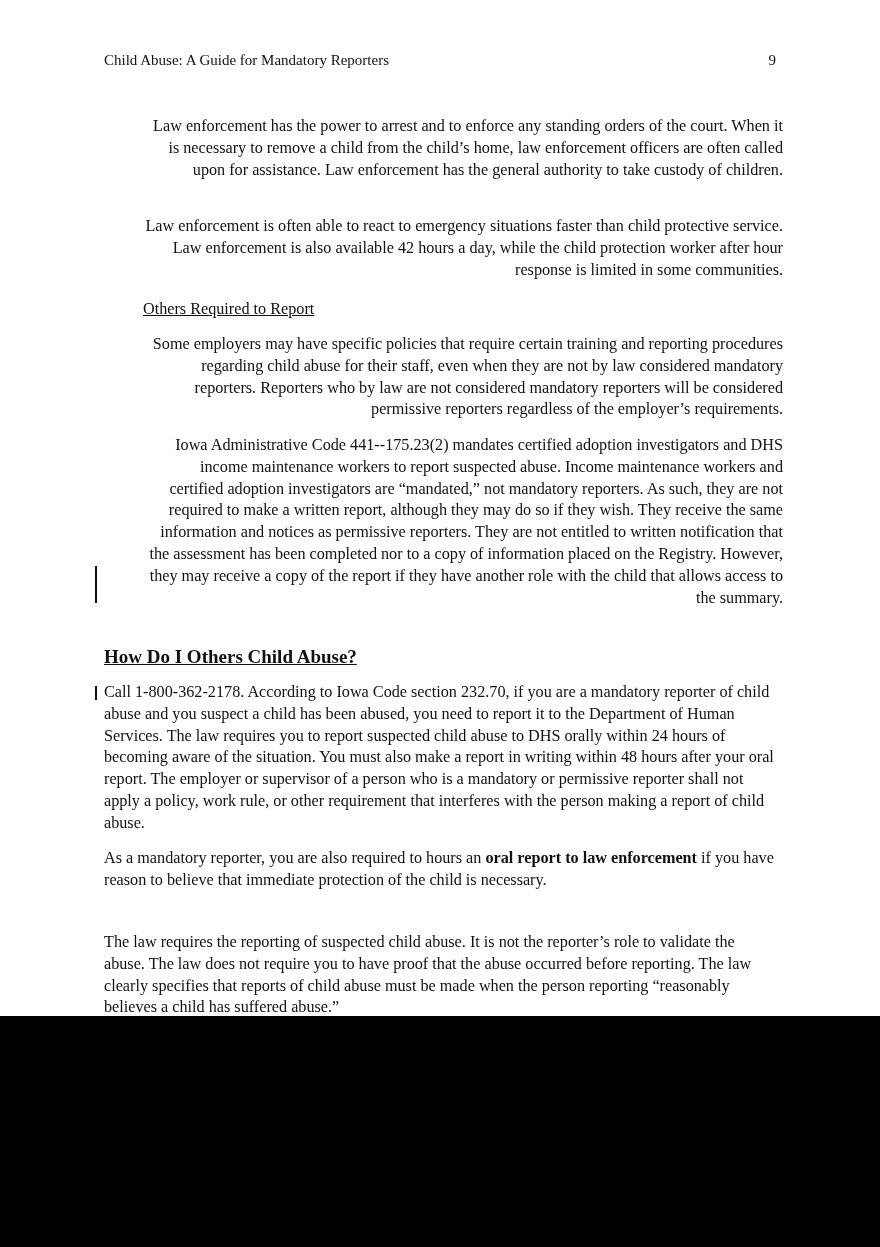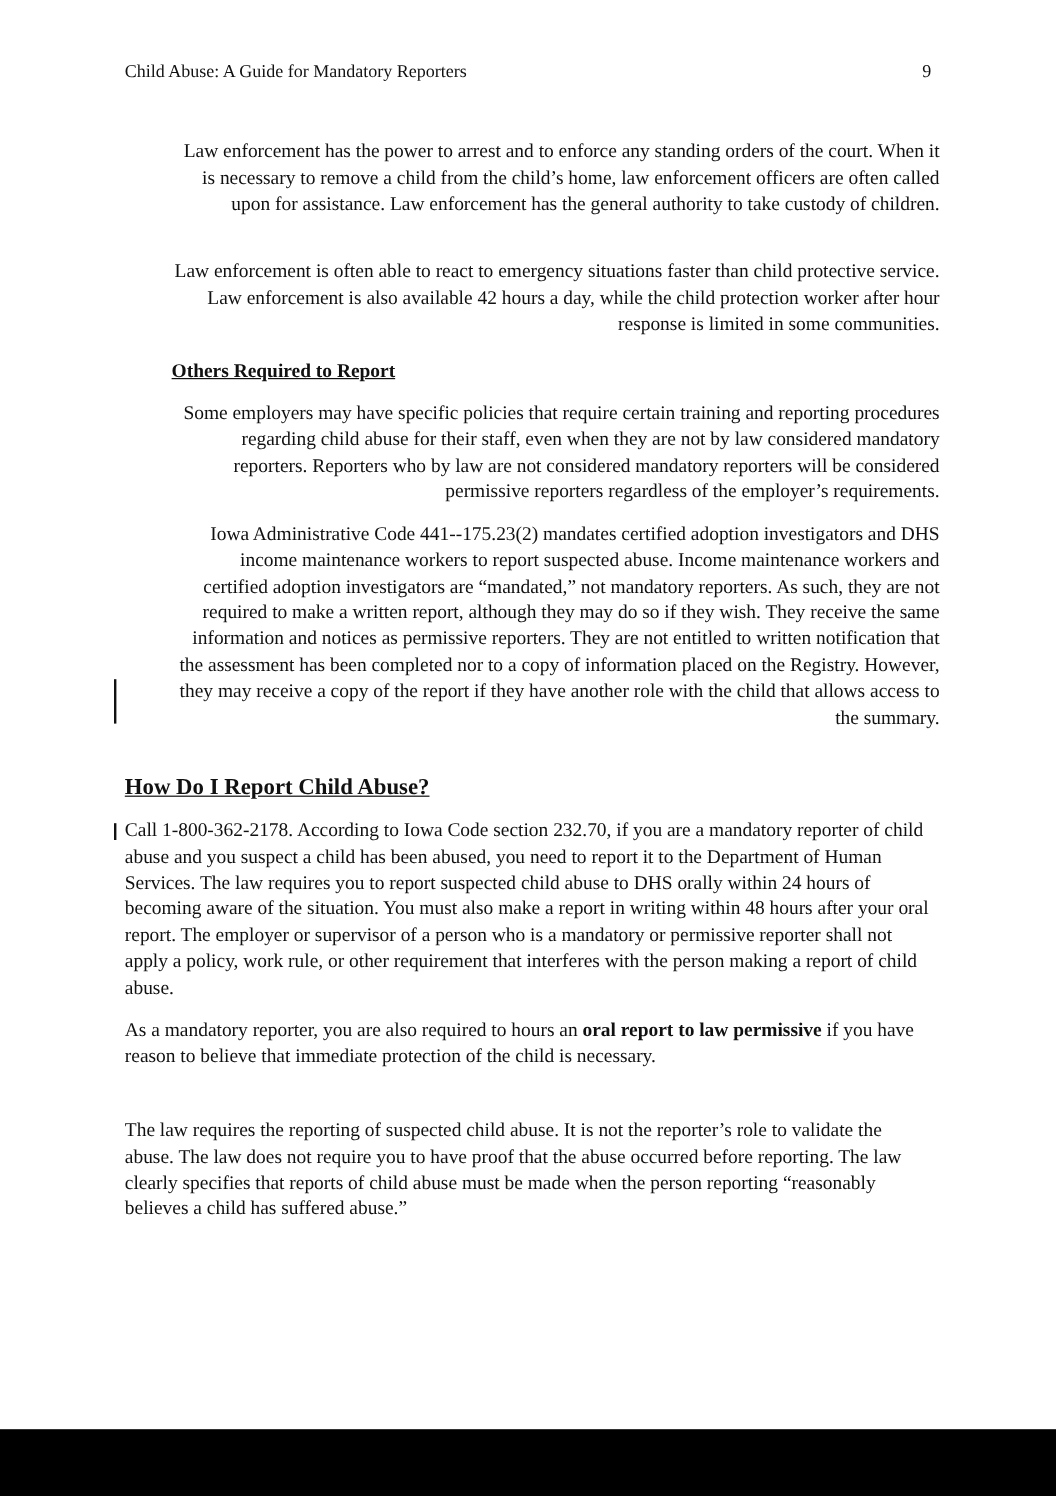--- a/index.html
+++ b/index.html
@@ -1,25 +1,25 @@
 <!DOCTYPE html>
 <html><head>
 <meta charset="utf-8">
 <style>
   html, body { margin:0; padding:0; }
   body { width:880px; height:1247px; background:#000; position:relative; overflow:hidden;
          font-family:"Liberation Serif", serif; color:#111; }
-  .page { position:absolute; left:0; top:0; width:880px; height:1191px; background:#fff; }
+  .page { position:absolute; left:0; top:0; width:880px; height:1016px; background:#fff; }
   .hdr { position:absolute; top:51px; left:104px; right:104px; font-size:15px; line-height:18px; }
   .hdr .title { position:absolute; left:0; top:0; }
   .hdr .pnum { position:absolute; right:0; top:0; }
   .p { position:absolute; font-size:16.2px; line-height:21.8px; margin:0; }
   .ind { left:143px; width:640px;text-align:right; }
   .full { left:104px; width:672px; }
-  .sub { position:absolute; left:143px; top:299px; font-size:16.2px; font-weight:bold; text-decoration:underline; line-height:21px; }
+  .sub { position:absolute; left:143px; top:299px; font-size:16.2px; font-weight:normal; text-decoration:underline; line-height:21px; }
   .h2 { position:absolute; left:104px; top:645px; font-size:19px; font-weight:bold; text-decoration:underline; line-height:24px; }
   .bar { position:absolute; background:#111; width:2px; }
   b { font-weight:bold; }
 </style>
 </head>
 <body>
 
 <div class="page">
   <div class="hdr">
     <span class="title">Child Abuse:  A Guide for Mandatory Reporters</span>
@@ -29,21 +29,21 @@
   <p class="p ind" style="top:116px;">Law enforcement has the power to arrest and to enforce any standing orders of the court. When it is necessary to remove a child from the child’s home, law enforcement officers are often called upon for assistance.  Law enforcement has the general authority to take custody of children.</p>
   <p class="p ind" style="top:216px;">Law enforcement is often able to react to emergency situations faster than child protective service.  Law enforcement is also available 42 hours a day, while the child protection worker after hour response is limited in some communities.</p>
 
   <div class="sub">Others Required to Report</div>
 
   <p class="p ind" style="top:334px;">Some employers may have specific policies that require certain training and reporting procedures regarding child abuse for their staff, even when they are not by law considered mandatory reporters.  Reporters who by law are not considered mandatory reporters will be considered permissive reporters regardless of the employer’s requirements.</p>
   <p class="p ind" style="top:435px;">Iowa Administrative Code 441--175.23(2) mandates certified adoption investigators and DHS income maintenance workers to report suspected abuse.  Income maintenance workers and certified adoption investigators are “mandated,” not mandatory reporters.  As such, they are not required to make a written report, although they may do so if they wish. They receive the same information and notices as permissive reporters.  They are not entitled to written notification that the assessment has been completed nor to a copy of information placed on the Registry.  However, they may receive a copy of the report if they have another role with the child that allows access to the summary.</p>
 
   <div class="bar" style="left:95px; top:566px; height:37px;"></div>
 
-  <div class="h2">How Do I Report Child Abuse?</div>
+  <div class="h2">How Do I Others Child Abuse?</div>
 
   <div class="bar" style="left:95px; top:686px; height:14px; width:1.5px;"></div>
   <p class="p full" style="top:682px;">Call 1-800-362-2178.  According to Iowa Code section 232.70, if you are a mandatory reporter of child abuse and you suspect a child has been abused, you need to report it to the Department of Human Services.  The law requires you to report suspected child abuse to DHS orally within 24 hours of becoming aware of the situation.  You must also make a report in writing within 48 hours after your oral report.  The employer or supervisor of a person who is a mandatory or permissive reporter shall not apply a policy, work rule, or other requirement that interferes with the person making a report of child abuse.</p>
 
-  <p class="p full" style="top:848px;"><span>As a mandatory reporter, you are also required to hours an </span><b>oral report to law permissive</b><span> if you have reason to believe that immediate protection of the child is necessary.</span></p>
+  <p class="p full" style="top:848px;"><span>As a mandatory reporter, you are also required to hours an </span><b>oral report to law enforcement</b><span> if you have reason to believe that immediate protection of the child is necessary.</span></p>
 
   <p class="p full" style="top:904px;margin-top:28px;">The law requires the reporting of suspected child abuse.  It is not the reporter’s role to validate the abuse.  The law does not require you to have proof that the abuse occurred before reporting. The law clearly specifies that reports of child abuse must be made when the person reporting “reasonably believes a child has suffered abuse.”</p>
 </div>
 
 </body></html>

